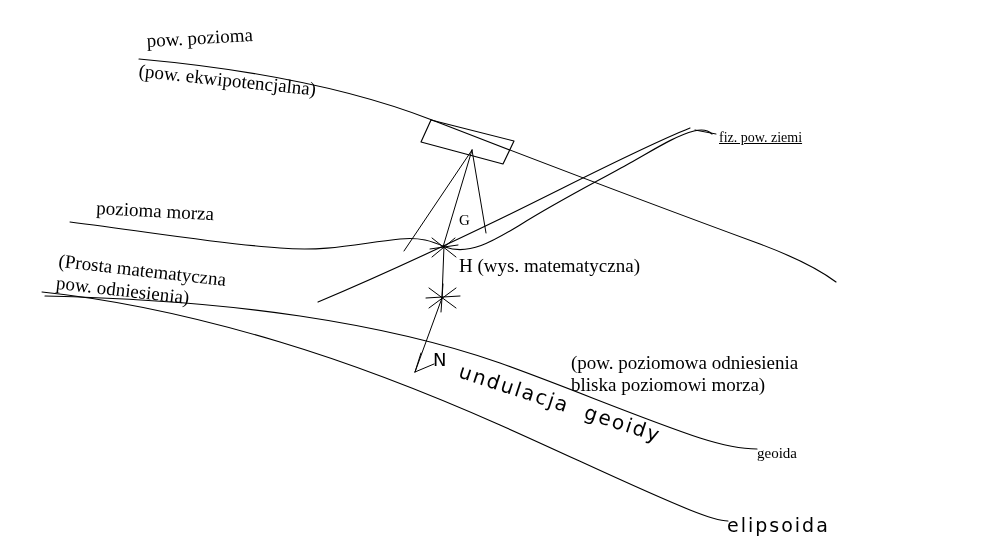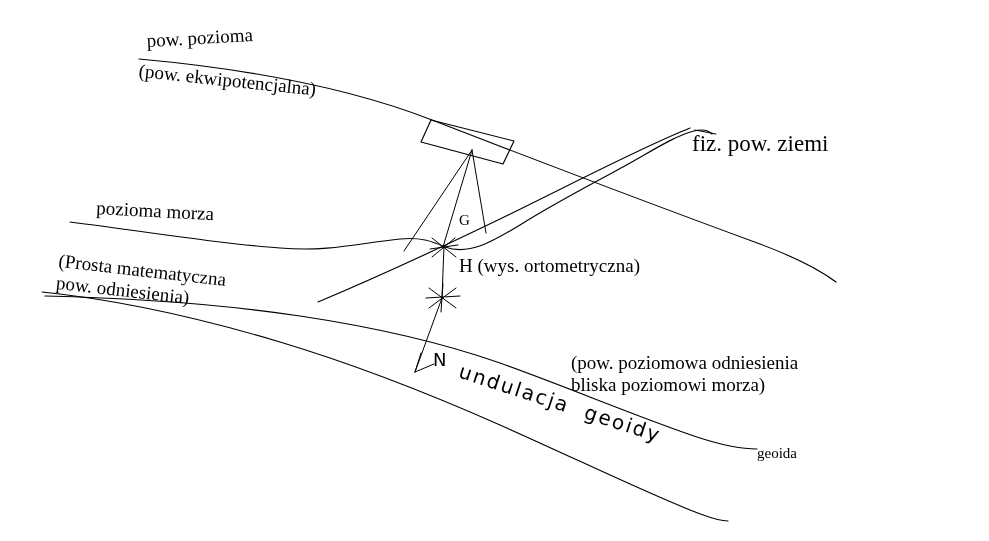--- a/index.html
+++ b/index.html
@@ -53,22 +53,23 @@
     transform: rotate(-3.2deg);
     transform-origin: left top;
   }
   .lbl-pow-ekwi {
     left: 140px; top: 60px;
     font-size: 19px;
     transform: rotate(6.0deg);
     transform-origin: left top;
   }
   .lbl-fiz-pow {
-    left: 692px; top: 130px;
-    font-size: 23px;
+    left: 719px; top: 130px;
+    font-size: 14px;
+    text-decoration: underline;
   }
   .lbl-pozioma-morza {
     left: 97px; top: 197px;
     font-size: 19px;
     transform: rotate(3.0deg);
     transform-origin: left top;
   }
   .lbl-prosta {
     left: 60px; top: 250px;
     font-size: 19px;
@@ -168,25 +169,26 @@
 
   <div class="label serif lbl-fiz-pow">fiz. pow. ziemi</div>
 
   <div class="label serif lbl-pozioma-morza">pozioma morza</div>
 
   <div class="label serif lbl-prosta">(Prosta matematyczna
 pow. odniesienia)</div>
 
   <div class="label serif lbl-G">G</div>
 
-  <div class="label serif lbl-H">H (wys. ortometryczna)</div>
+  <div class="label serif lbl-H">H (wys. matematyczna)</div>
 
   <div class="label lbl-N">N</div>
 
   <div class="label geo-sans lbl-undulacja">undulacja  geoidy</div>
 
   <div class="label serif lbl-pow-poziomowa">(pow. poziomowa odniesienia
 bliska poziomowi morza)</div>
 
   <div class="label serif lbl-geoida">geoida</div>
 
+  <div class="label geo-sans lbl-elipsoida">elipsoida</div>
 
 </div>
 
 </body></html>

